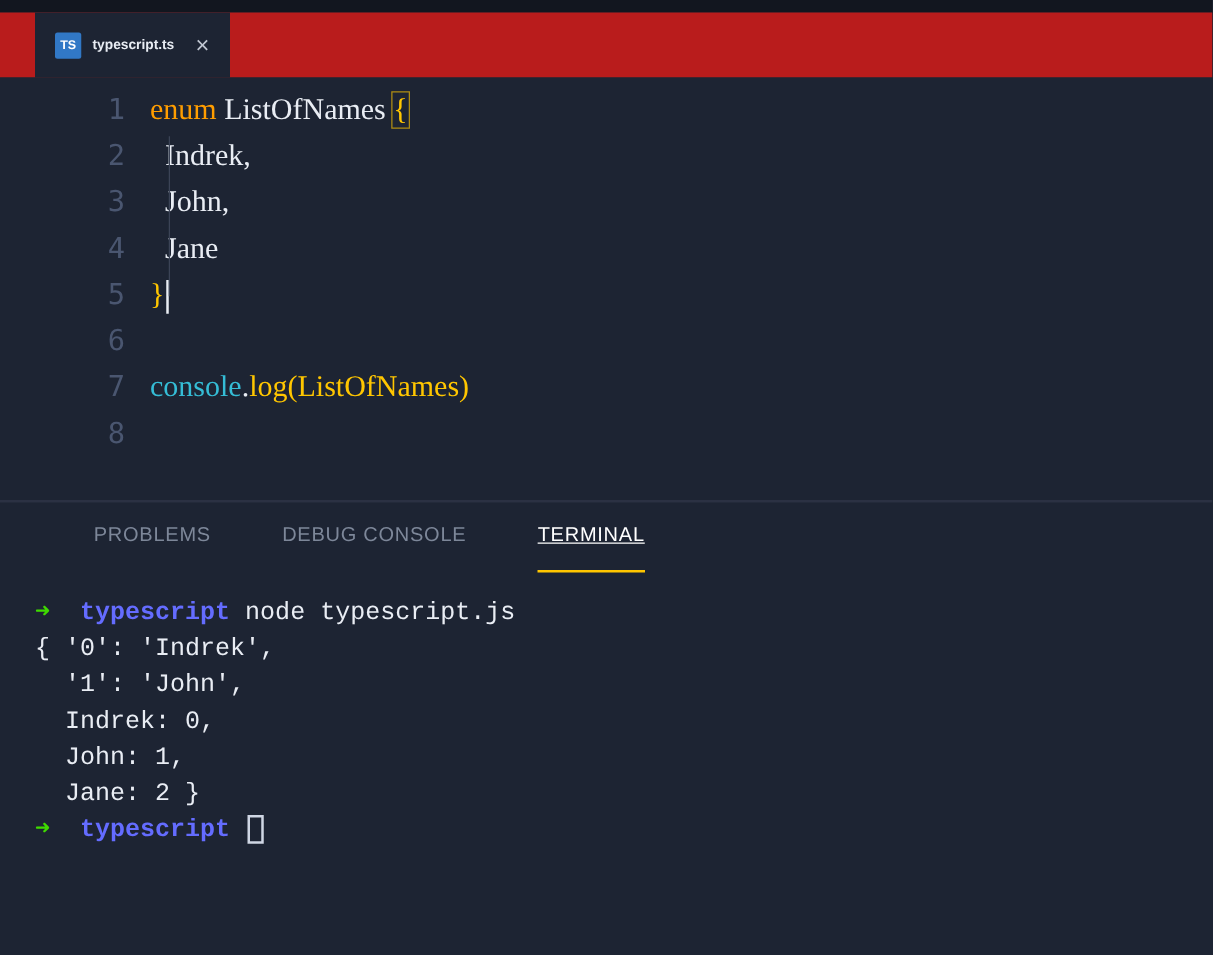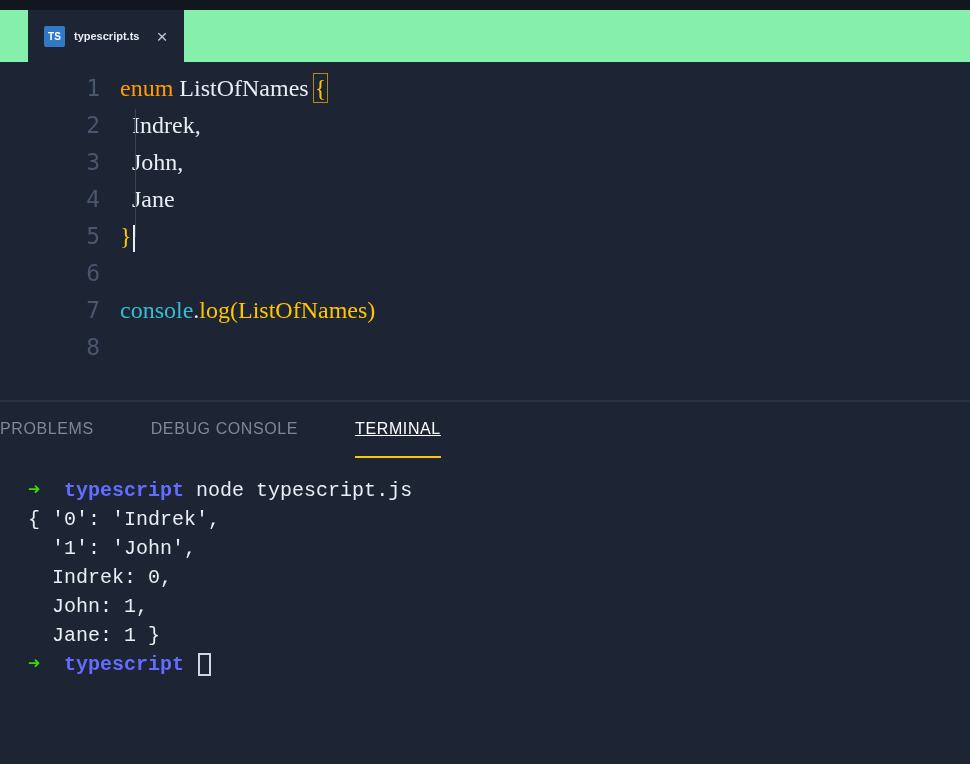--- a/index.html
+++ b/index.html
@@ -2,21 +2,21 @@
 <html><head>
 <meta charset="utf-8">
 <style>
   * { margin:0; padding:0; box-sizing:border-box; }
   html,body { width:970px; height:764px; overflow:hidden; }
   body { background:#1d2433; font-family:"Liberation Sans", sans-serif; }
 
   .top-strip { height:10px; background:#12161f; }
 
   
-  .tab-bar { height:52px; background:#86efac; display:flex; align-items:stretch; }
+  .tab-bar { height:52px; background:#b91c1c; display:flex; align-items:stretch; }
   .tab { display:flex; align-items:center; gap:9px; background:#1d2433;
          padding:0 16px; margin-left:28px; cursor:default; }
   .tab-icon { width:21px; height:21px; background:#3178c6; color:#fff;
               font-size:10px; font-weight:bold; display:flex; align-items:center;
               justify-content:center; border-radius:2px; font-family:"Liberation Sans",sans-serif; }
   .tab-label { color:#e9edf4; font-size:11px; font-weight:600; }
   .tab-close { color:#c1c7d2; font-size:19px; margin-left:8px; line-height:1; }
 
   
   .editor { position:relative; height:338px; padding-top:8px;
@@ -32,21 +32,21 @@
   .tok-brace-box { color:#ffc600; outline:1px solid rgba(255,198,0,.65); outline-offset:1px; }
   .tok-cyan  { color:#35bdd6; }
   .tok-gold  { color:#ffc600; }
   .tok-cursor { display:inline-block; width:2px; height:27px; background:#e9edf4;
                 vertical-align:middle; margin-left:1px; }
 
   
   .divider { height:2px; background:#2b3143; }
 
   
-  .panel-tabs { height:56px; display:flex; align-items:stretch; }
+  .panel-tabs { height:56px; display:flex; align-items:stretch; padding-left:75px; }
   .panel-tab { margin-right:57px; color:#7d8799; font-size:16px; letter-spacing:.6px;
                display:flex; align-items:center; border-bottom:2px solid transparent; cursor:default; }
   .panel-tab.active { color:#ffffff; border-bottom-color:#ffc600;text-decoration:underline; }
 
   .terminal { padding:18px 0 0 28px; font-family:"DejaVu Sans Mono", monospace;
               font-size:20px; color:#cfd6e4; }
   .term-line { height:29px; line-height:29px; white-space:pre;font-family:Liberation Mono, monospace; }
   .tok-arrow { color:#3fd900; font-weight:bold; }
   .tok-name  { color:#646cff; font-weight:bold; }
   .tok-cursor-hollow { display:inline-block; width:13px; height:23px;
@@ -110,15 +110,15 @@
     <div class="panel-tab">DEBUG CONSOLE</div>
     <div class="panel-tab active">TERMINAL</div>
   </div>
 
 <div class="terminal" id="terminal-lines">
     <div class="term-line"><span class="tok-arrow">➜</span><span class="tok-plain">  </span><span class="tok-name">typescript</span><span class="tok-plain"> node typescript.js</span></div>
     <div class="term-line"><span class="tok-plain">{ '0': 'Indrek',</span></div>
     <div class="term-line"><span class="tok-plain">  '1': 'John',</span></div>
     <div class="term-line"><span class="tok-plain">  Indrek: 0,</span></div>
     <div class="term-line"><span class="tok-plain">  John: 1,</span></div>
-    <div class="term-line"><span class="tok-plain">  Jane: 1 }</span></div>
+    <div class="term-line"><span class="tok-plain">  Jane: 2 }</span></div>
     <div class="term-line"><span class="tok-arrow">➜</span><span class="tok-plain">  </span><span class="tok-name">typescript</span><span class="tok-plain"> </span><span class="tok-cursor-hollow"></span></div>
   </div>
 
 </body></html>

